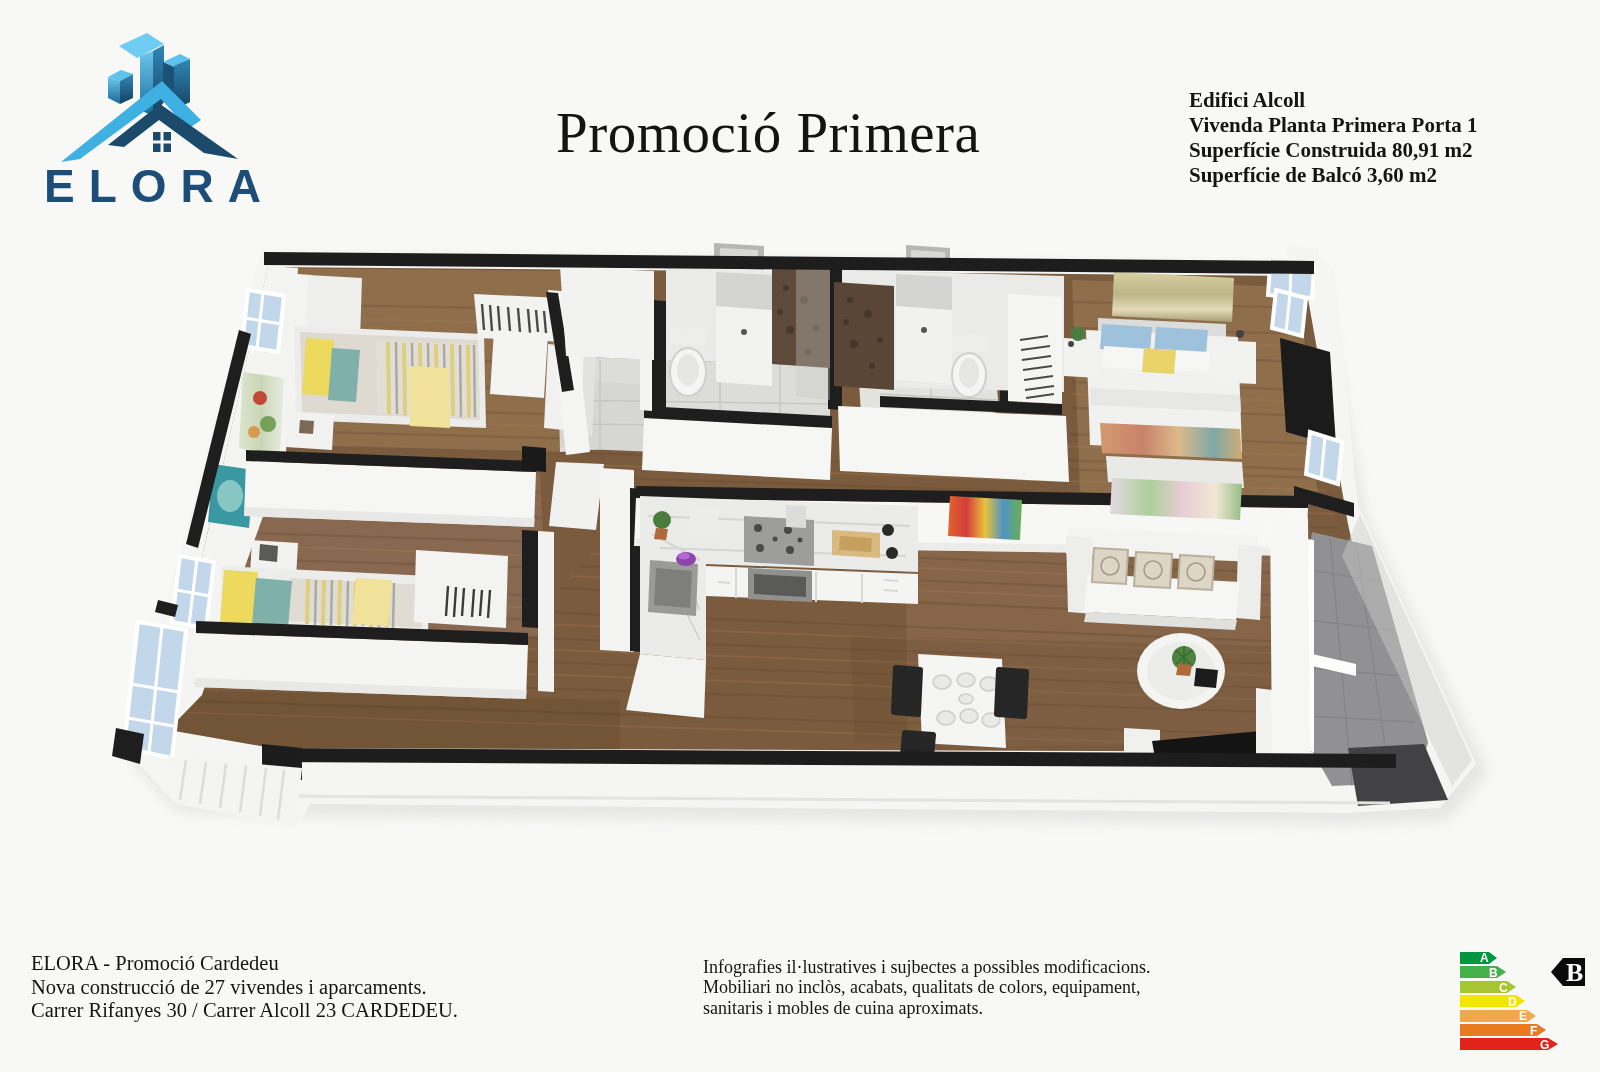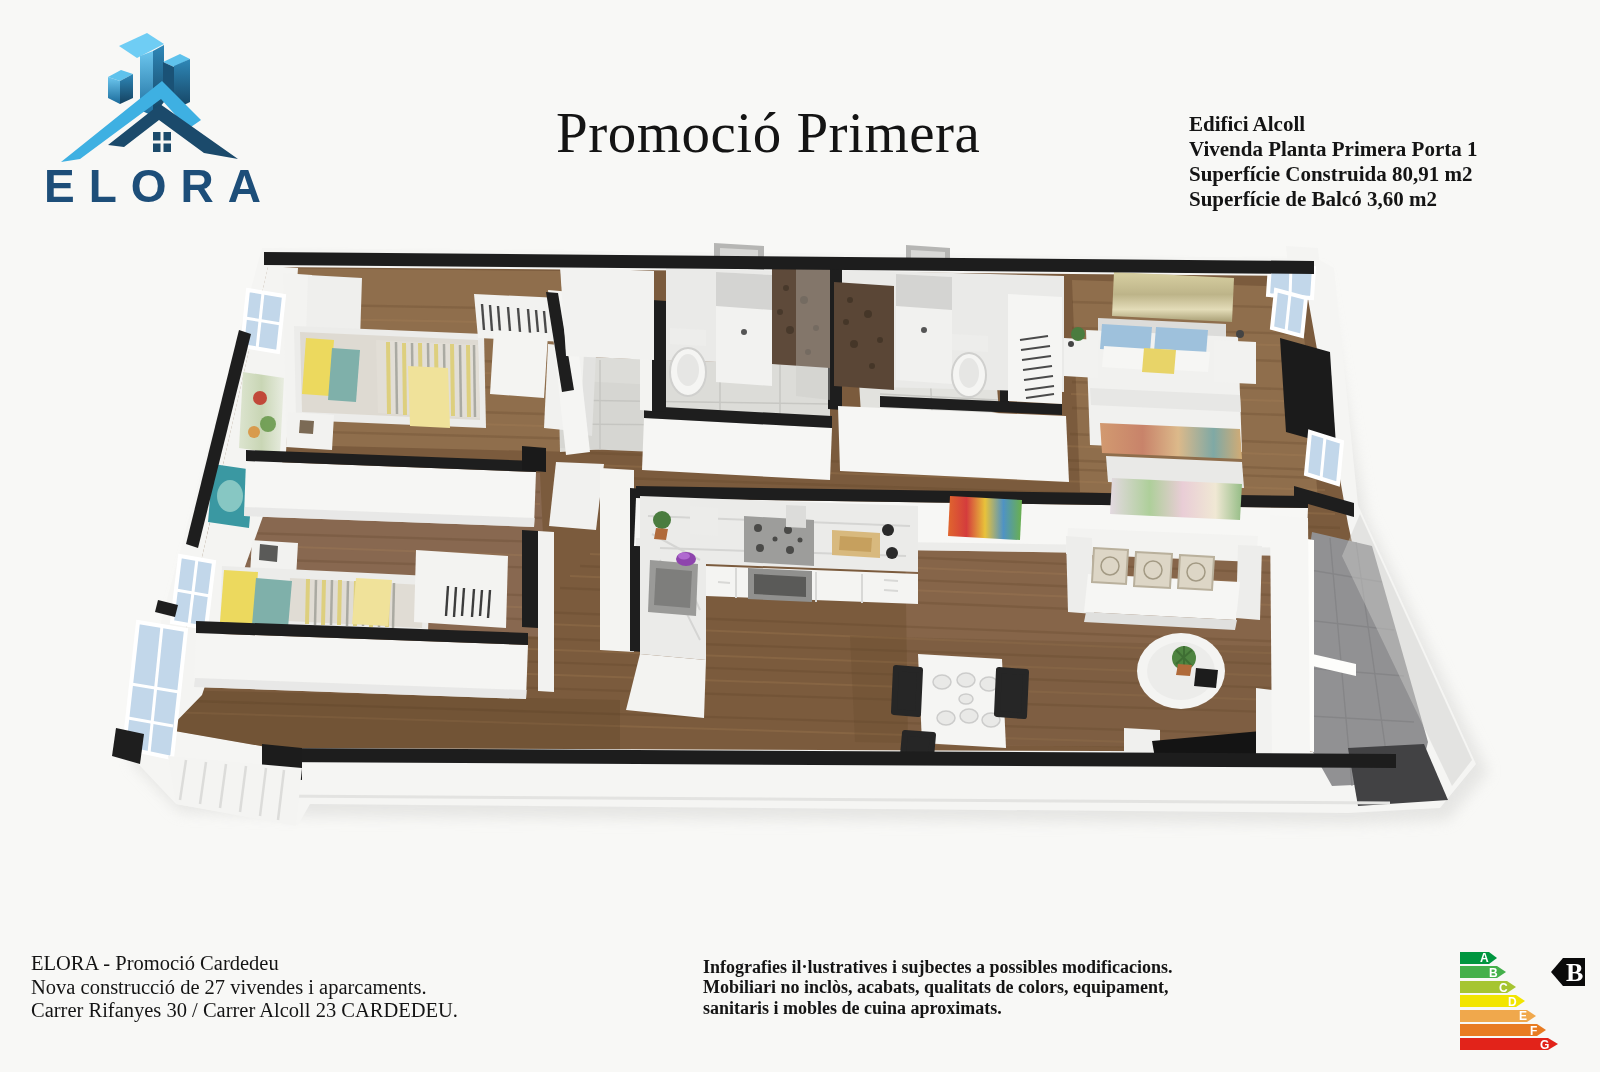--- a/index.html
+++ b/index.html
@@ -1,21 +1,21 @@
 <!DOCTYPE html>
 <html><head>
 <meta charset="utf-8">
 <style>
 html,body{margin:0;padding:0;width:1600px;height:1072px;background:#f8f8f6;overflow:hidden}
 body{position:relative;font-family:"Liberation Serif",serif;color:#141414}
 .t{position:absolute;white-space:pre}
 #title{left:556px;top:104px;font-size:57px;line-height:57px;letter-spacing:0.5px}
-#tr{left:1189px;top:112px;font-size:21px;line-height:24.9px;font-weight:bold}
+#tr{left:1189px;top:88px;font-size:21px;line-height:24.9px;font-weight:bold}
 #bl{left:31px;top:952px;font-size:20.5px;line-height:23.7px;font-weight:normal}
-#bc{left:703px;top:957px;font-size:18px;line-height:20.3px;font-weight:bold}
+#bc{left:703px;top:957px;font-size:18px;line-height:20.3px;font-weight:normal}
 </style>
 </head>
 <body>
 <svg width="1600" height="1072" viewBox="0 0 1600 1072" style="position:absolute;left:0;top:0">
 <defs>
 <linearGradient id="lgA" x1="0" y1="0" x2="0" y2="1">
   <stop offset="0" stop-color="#6cc6ee"></stop>
         <stop offset="1" stop-color="#1a6a9a"></stop>
 </linearGradient>
 <linearGradient id="lgB" x1="0" y1="0" x2="0" y2="1">

